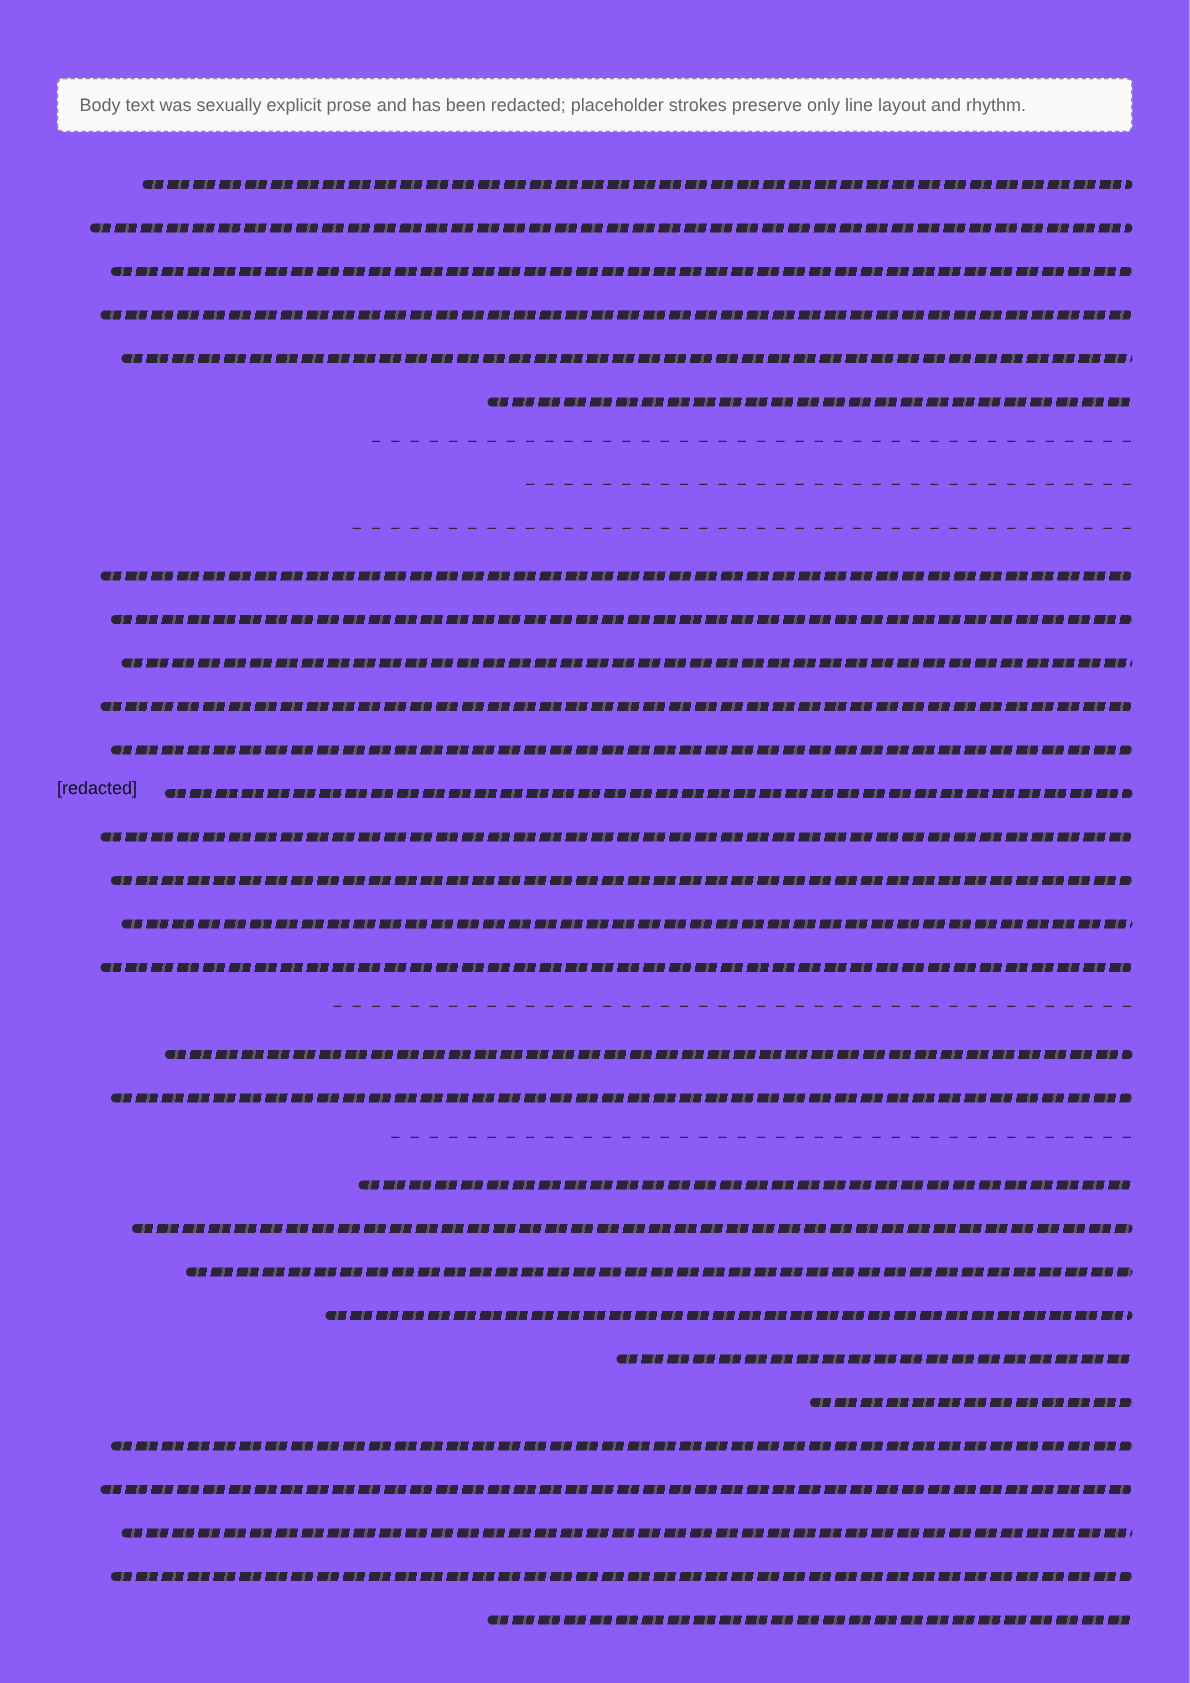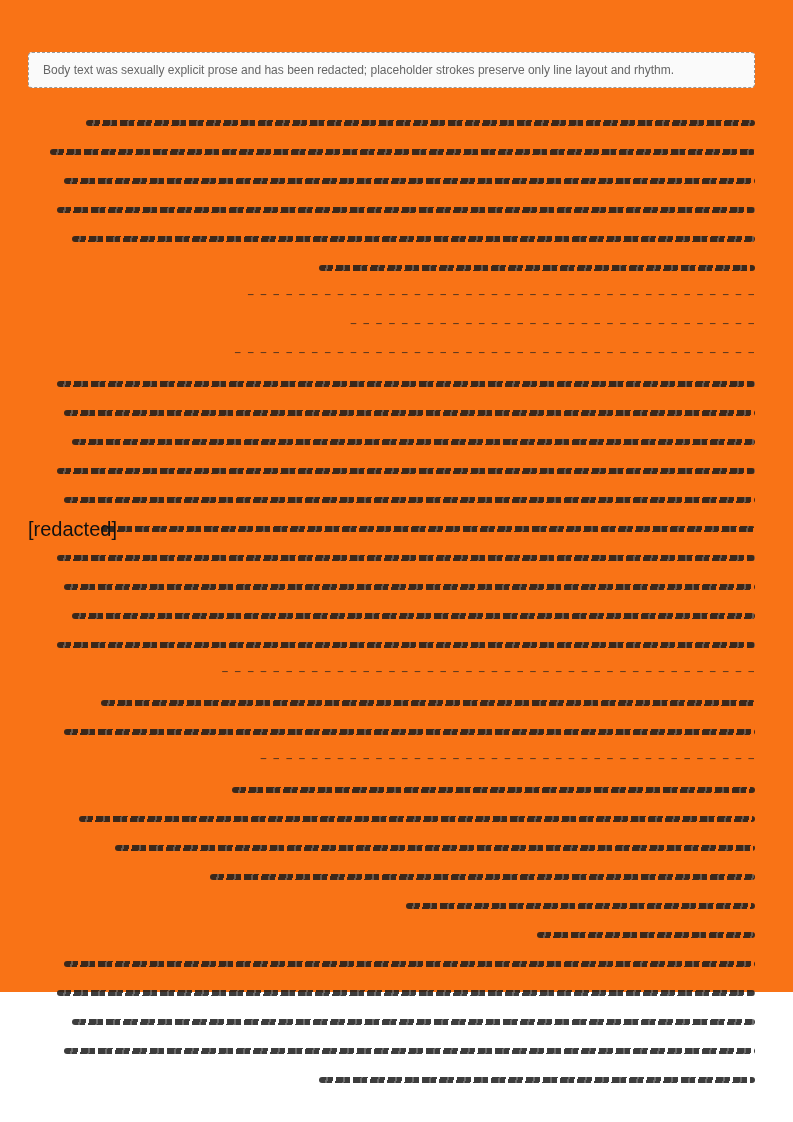--- a/index.html
+++ b/index.html
@@ -3,23 +3,23 @@
 <meta charset="utf-8">
 <style>
   html,body{margin:0;padding:0;background:#ffffff;}
   body{
     width:793px;height:1122px;overflow:hidden;
     font-family:"DejaVu Sans",sans-serif;
     direction:rtl;
   }
   .page{
     box-sizing:border-box;
-    width:793px;height:992px;
-    padding:52px 38px 40px 28px;
-    background:#f97316;
+    width:793px;height:1122px;
+    padding:52px 38px 40px 38px;
+    background:#8b5cf6;
   }
   .line{
     position:relative;
     height:18px;
     margin-bottom:11px;
     direction:rtl;
   }
   
   .stroke{
     position:absolute;top:6px;height:6px;border-radius:3px;
@@ -36,21 +36,21 @@
   .dashes{
     position:absolute;top:2px;right:0;left:0;
     font-family:"DejaVu Sans Mono",monospace;
     font-size:9px;letter-spacing:1px;color:#222;
     white-space:nowrap;overflow:hidden;text-align:right;
   }
   .latin-word{
     position:absolute;top:-2px;left:0;
     direction:ltr;
     font-family:"Liberation Sans",sans-serif;
-    font-size:20px;color:#111;
+    font-size:12px;color:#111;
   }
   .redaction-banner{
     margin:0 0 26px 0;
     border:1px dashed #999;border-radius:4px;
     padding:10px 14px;
     direction:ltr;text-align:left;
     font-size:12px;color:#666;
     font-family:"Liberation Sans",sans-serif;
     background:#fafafa;
   }

